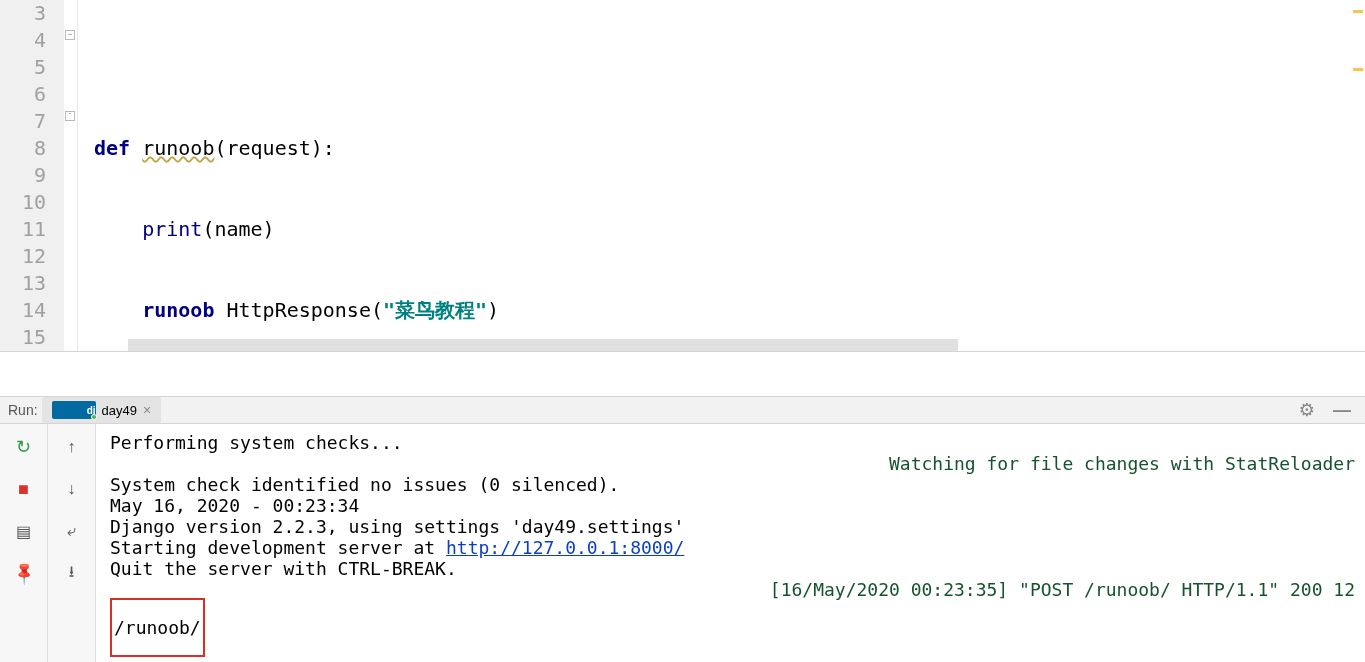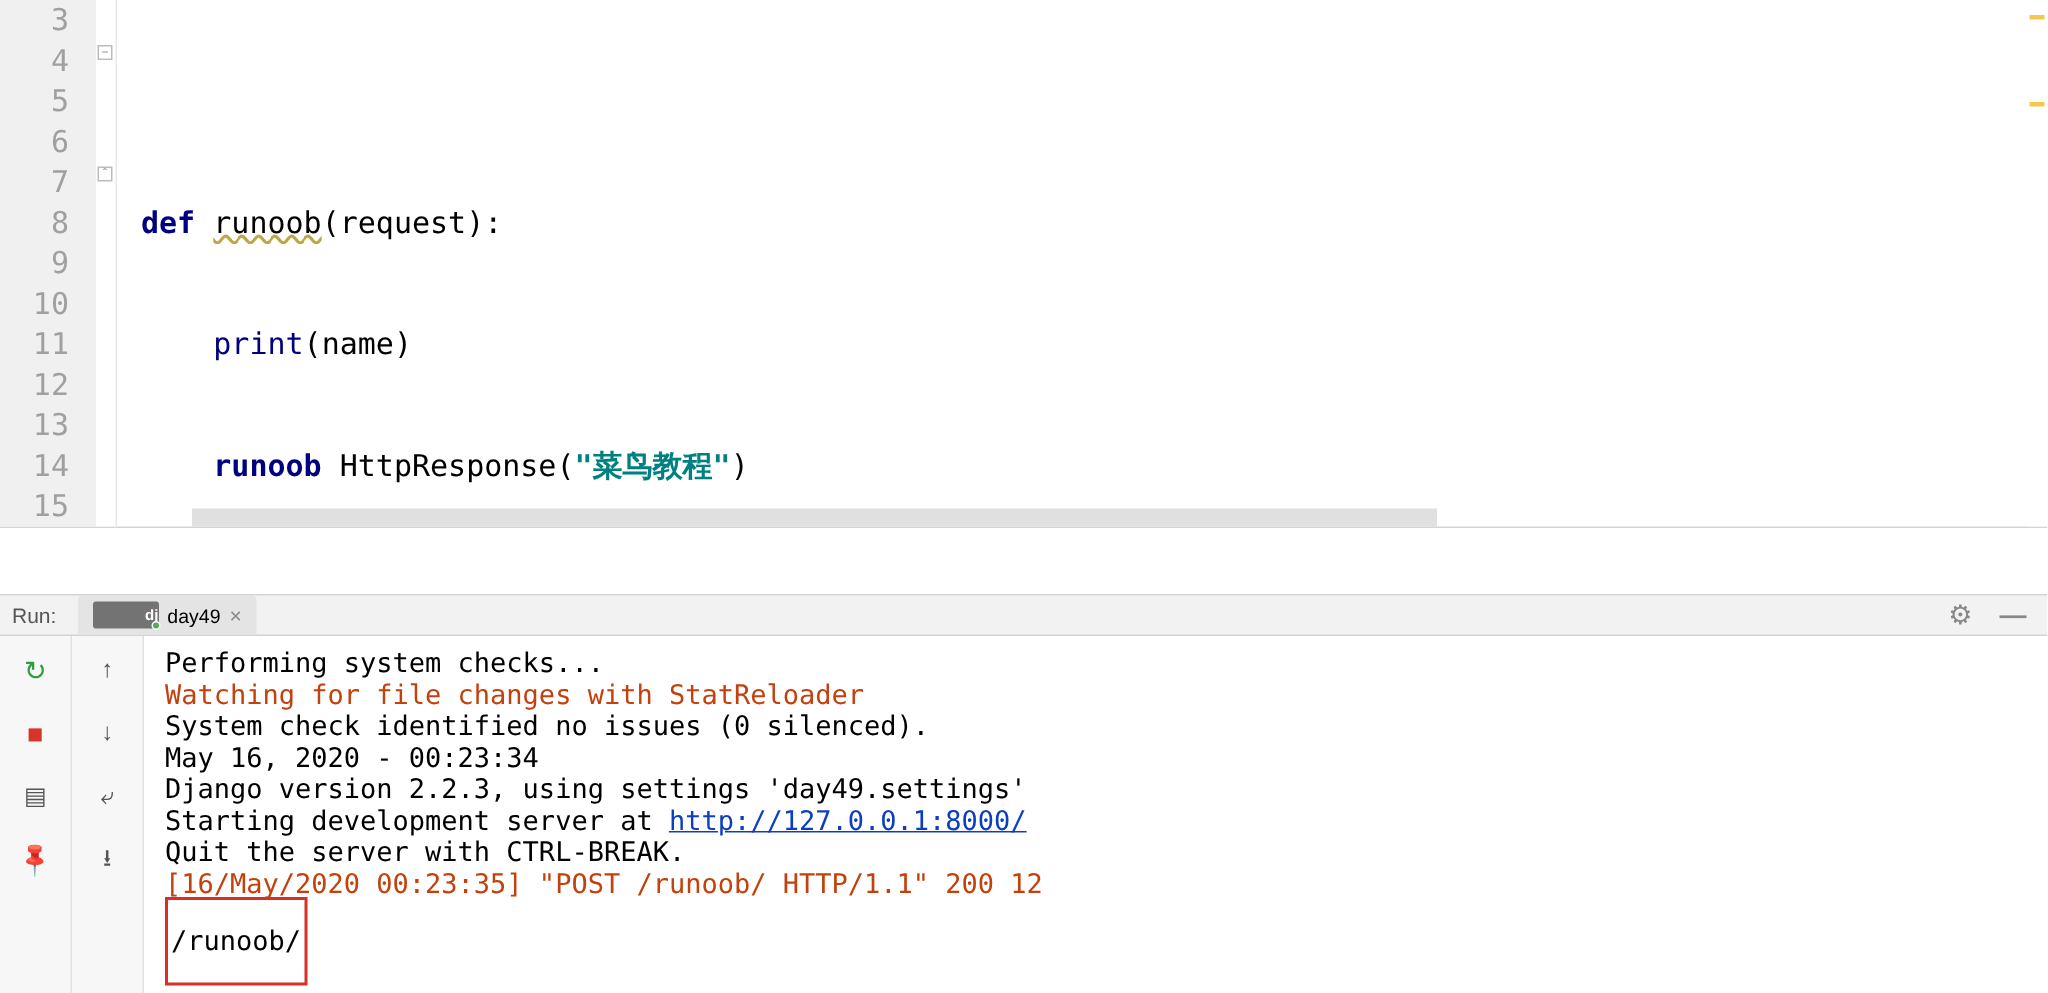--- a/index.html
+++ b/index.html
@@ -14,38 +14,38 @@
 .kw { color:#000080; font-weight:bold; }
 .fn { color:#000; }
 .str { color:#008080; font-weight:bold; }
 .builtin { color:#000080; }
 .code-hscroll { position:absolute; bottom:0; left:50px; width:830px; height:12px; background:#e0e0e0; }
 .right-marks { width:14px; background:#fff; position:relative; }
 .mark { position:absolute; right:2px; width:10px; height:3px; }
 .mark.warn { background:#f2c94c; }
 .run-panel-wrap { display:flex; flex-direction:column; height:310px; }
 .run-header { height:38px; background:#f2f2f2; border-top:1px solid #d4d4d4; border-bottom:1px solid #d4d4d4; display:flex; align-items:center; justify-content:space-between; padding:0 14px 0 8px; margin-top:44px; }
-.run-header-left { display:flex; align-items:center; gap:14px; }
+.run-header-left { display:flex; align-items:center; gap:4px; }
 .run-label { color:#555; font-size:14px; }
 .run-tab { display:flex; align-items:center; gap:6px; background:#e4e4e4; padding:4px 10px; border-radius:3px 3px 0 0; }
-.dj-icon { width:18px; height:18px; background:#737373; color:#fff; font-size:10px; font-weight:bold; display:flex; align-items:center; justify-content:flex-end; border-radius:2px; position:relative;padding-left:44px; }
+.dj-icon { width:18px; height:18px; background:#0369a1; color:#fff; font-size:10px; font-weight:bold; display:flex; align-items:center; justify-content:flex-end; border-radius:2px; position:relative;padding-left:44px; }
 .dj-dot { position:absolute; right:-1px; bottom:-1px; width:6px; height:6px; background:#4caf50; border-radius:50%; border:1px solid #fff; }
 .tab-close { color:#888; font-size:14px; }
 .run-header-right { display:flex; align-items:center; gap:18px; }
 .gear { color:#888; font-size:18px; }
 .hide-icon { color:#888; font-size:18px; font-weight:bold; }
 .run-body { display:flex; flex:1; }
 .tool-col { width:48px; background:#f7f7f7; border-right:1px solid #e0e0e0; display:flex; flex-direction:column; align-items:center; padding-top:10px; gap:16px; }
 .tool-col2 { width:48px; background:#f7f7f7; border-right:1px solid #e0e0e0; display:flex; flex-direction:column; align-items:center; padding-top:10px; gap:16px; }
 .tbtn { width:26px; height:26px; display:flex; align-items:center; justify-content:center; font-size:16px; color:#555; cursor:pointer; }
 .rerun { color:#2e9e3e; font-size:18px; }
 .stop-btn { color:#d9342b; font-size:18px; }
 .pin { transform:rotate(-45deg); }
 .console { flex:1; font-family:Consolas,monospace; font-size:18px; line-height:21px; padding:8px 10px 8px 14px; white-space:pre; }
-.c-red { color:#c2410c; }
+.c-red { color:#14532d;text-align:right; }
 .c-link { color:#0b3fbf; text-decoration:underline; }
 .highlight-box { border:2px solid #d93025; padding:17px 2px; display:inline-block; margin-top:-2px; }
 </style>
 </head>
 <body>
 
 <div class="editor-pane">
   <div class="gutter">
     <div>3</div>
     <div>4</div>

